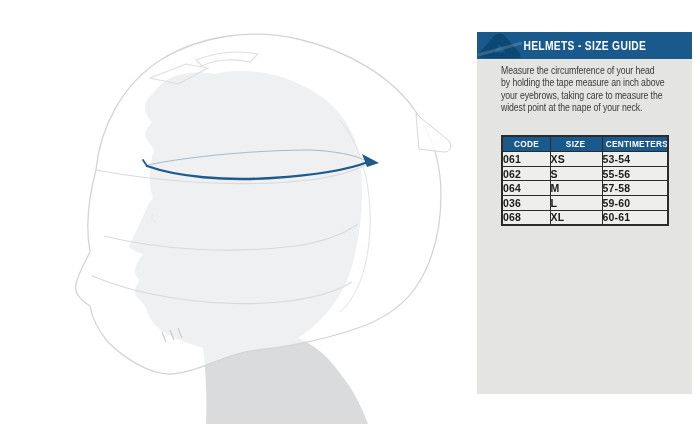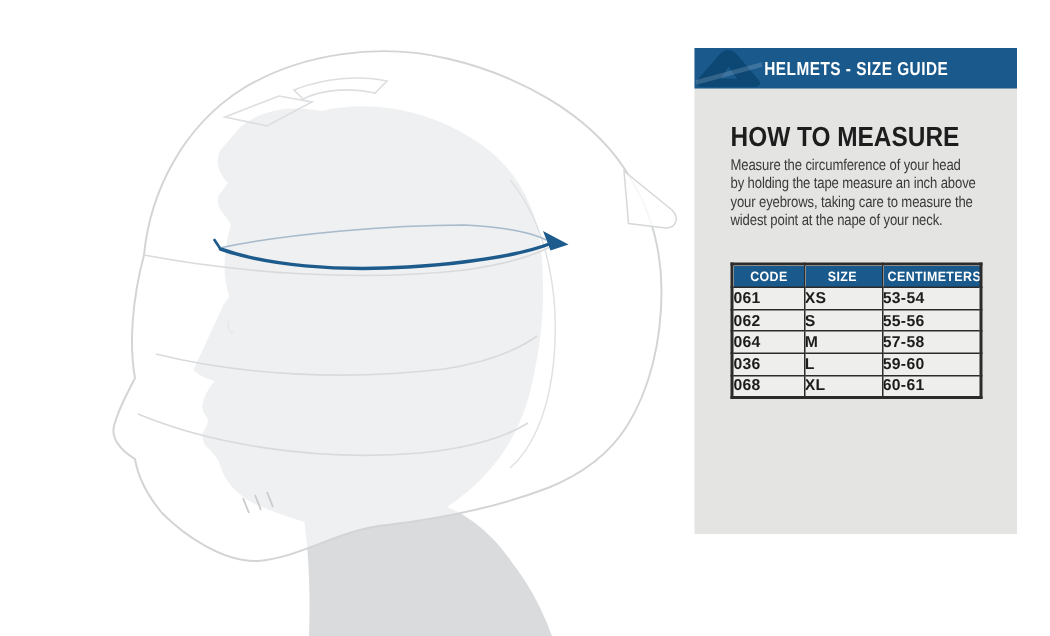--- a/index.html
+++ b/index.html
@@ -6,21 +6,21 @@
   .stage{
     position:relative;width:700px;height:424px;background:#ffffff;overflow:hidden;
     font-family:"Liberation Sans", sans-serif;
   }
   
   .illustration{position:absolute;left:0;top:0;width:463px;height:424px;}
   .illustration svg{display:block;width:463px;height:424px;}
 
   
   .panel{
-    position:absolute;left:463px;top:32px;width:215px;height:324px;
+    position:absolute;left:477px;top:32px;width:215px;height:362px;
     background:#e4e4e2;
   }
   .header-bar{
     position:relative;width:215px;height:27px;background:#19598c;
   }
   .header-logo{position:absolute;left:0;top:0;width:46px;height:27px;}
   .header-title{
     position:absolute;left:0;top:0;width:215px;height:27px;
     display:flex;align-items:center;justify-content:center;
   }
@@ -146,23 +146,20 @@
         <path fill="#19598c" d="M 17.5,20.5 L 22.7,12.5 L 28.5,20.5 Z"></path>
         <path fill="none" stroke="rgba(255,255,255,0.16)" stroke-width="3" d="M 1,23 L 45,11"></path>
       </svg>
       <div class="header-title">
         <span>HELMETS - SIZE GUIDE</span>
       </div>
     </div>
 
     <div class="content">
 
-      <div class="h2">
-        <span>HOW TO MEASURE</span>
-      </div>
 
       <div class="para">
         <div>Measure the circumference of your head</div>
         <div>by holding the tape measure an inch above</div>
         <div>your eyebrows, taking care to measure the</div>
         <div>widest point at the nape of your neck.</div>
       </div>
 
       <table class="size">
         <colgroup>

